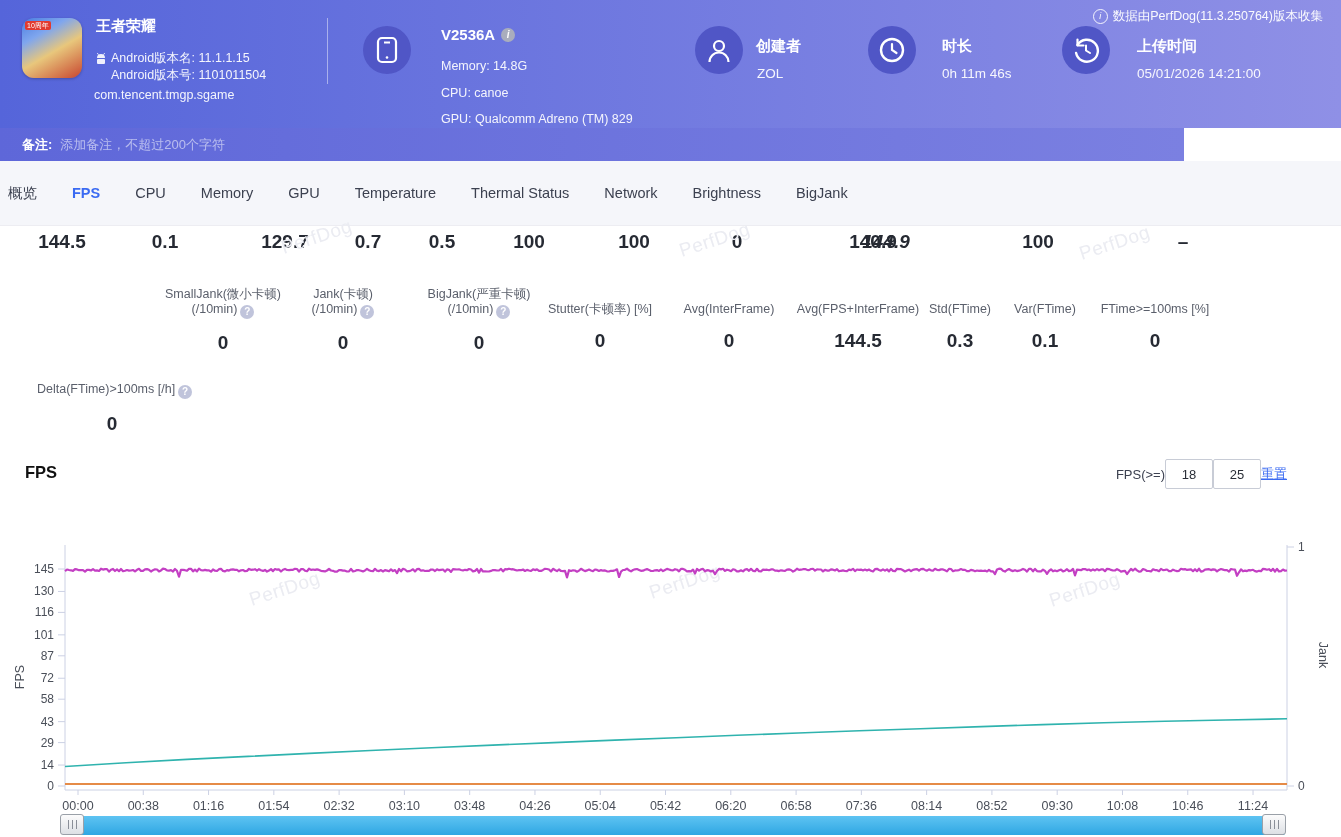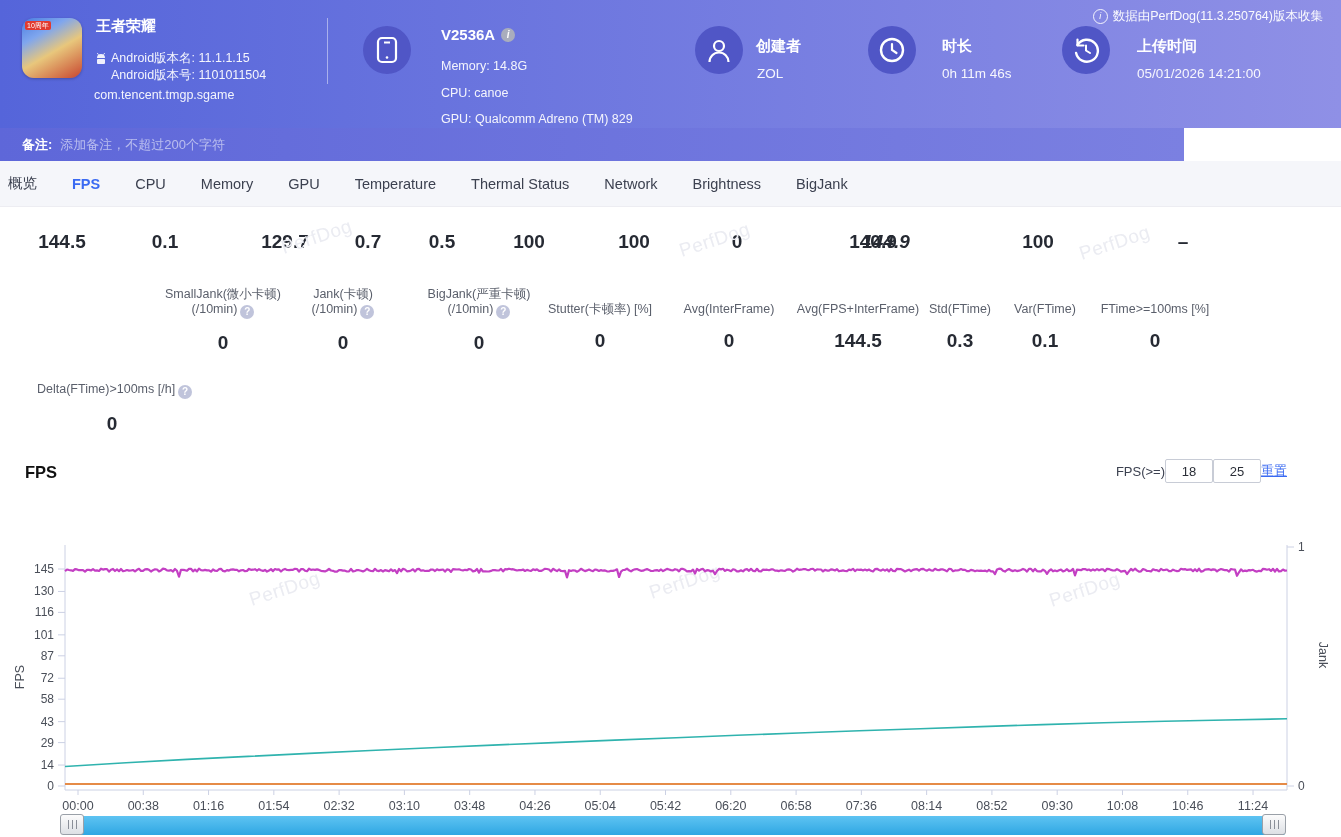--- a/index.html
+++ b/index.html
@@ -28,21 +28,21 @@
             font-size:9px;line-height:13px;text-align:center;font-style:italic;}
 
   
   .remark{position:absolute;left:0;top:128px;width:1184px;height:33px;
           background:linear-gradient(to right,#5e67d9,#7b80e1);
           display:flex;align-items:center;padding-left:22px;box-sizing:border-box;font-size:13px;}
   .remark b{color:#fff;font-weight:bold;margin-right:8px;}
   .remark .ph{color:rgba(255,255,255,.55);}
 
   
-  .tabs{position:absolute;left:0;top:161px;width:1341px;height:46px;background:#f5f6fa;
+  .tabs{position:absolute;left:0;top:161px;width:1341px;height:65px;background:#f5f6fa;
         border-bottom:1px solid #ededf2;display:flex;align-items:center;gap:35px;padding-left:8px;box-sizing:border-box;}
   .tab{font-size:14.5px;color:#3c4150;cursor:pointer;white-space:nowrap;}
   .tab.active{color:#3a6af2;font-weight:bold;}
 
   
   .stats{position:absolute;left:0;top:218px;width:1341px;height:240px;}
   .row1 span{position:absolute;top:13px;transform:translateX(-50%);font-size:19px;font-weight:600;color:#262a33;}
   .row1 span:nth-child(1){left:62px;} .row1 span:nth-child(2){left:165px;}
   .row1 span:nth-child(3){left:285px;} .row1 span:nth-child(4){left:368px;}
   .row1 span:nth-child(5){left:442px;} .row1 span:nth-child(6){left:529px;}
@@ -58,21 +58,21 @@
   .scol .l1,.scol .l2{display:block;font-size:12.5px;line-height:15px;color:#5a5f6b;min-height:15px;}
   .scol .sval{margin-top:13px;font-size:19px;font-weight:600;color:#262a33;}
   .help{display:inline-block;width:14px;height:14px;border-radius:50%;background:#c0c4db;color:#fff;
         font-size:10px;line-height:14px;text-align:center;font-weight:bold;margin-left:3px;vertical-align:-2px;}
   .delta-label{position:absolute;left:37px;top:164px;font-size:12.5px;color:#5a5f6b;}
   .delta-val{position:absolute;left:112px;top:195px;transform:translateX(-50%);font-size:19px;font-weight:600;color:#262a33;}
 
   
   .fps-title{position:absolute;left:25px;top:463px;font-size:16.5px;font-weight:bold;color:#111;}
   .filter{position:absolute;top:459px;right:54px;display:flex;align-items:center;font-size:13px;color:#3c4150;}
-  .filter input{width:48px;height:24px;border:1px solid #c8ccd6;border-radius:2px;text-align:center;
+  .filter input{width:48px;height:30px;border:1px solid #c8ccd6;border-radius:2px;text-align:center;
         font-size:13px;color:#2a2e37;font-family:inherit;outline:none;box-sizing:border-box;}
   .reset-link{color:#3a6af2;text-decoration:underline;cursor:pointer;}
   .label-bar{position:absolute;left:65px;top:499px;width:1222px;height:25px;background:#e7566a;border-radius:2px;
         color:#fff;font-size:12px;text-align:center;line-height:25px;}
 
   
   .chart-svg{position:absolute;left:0;top:537px;}
   .wm{position:absolute;color:#ebecf2;font-size:19px;font-weight:500;letter-spacing:.5px;
       transform:rotate(-18deg);pointer-events:none;z-index:0;}
   .wm.w1{left:280px;top:226px;} .wm.w2{left:678px;top:229px;} .wm.w3{left:1078px;top:232px;}

